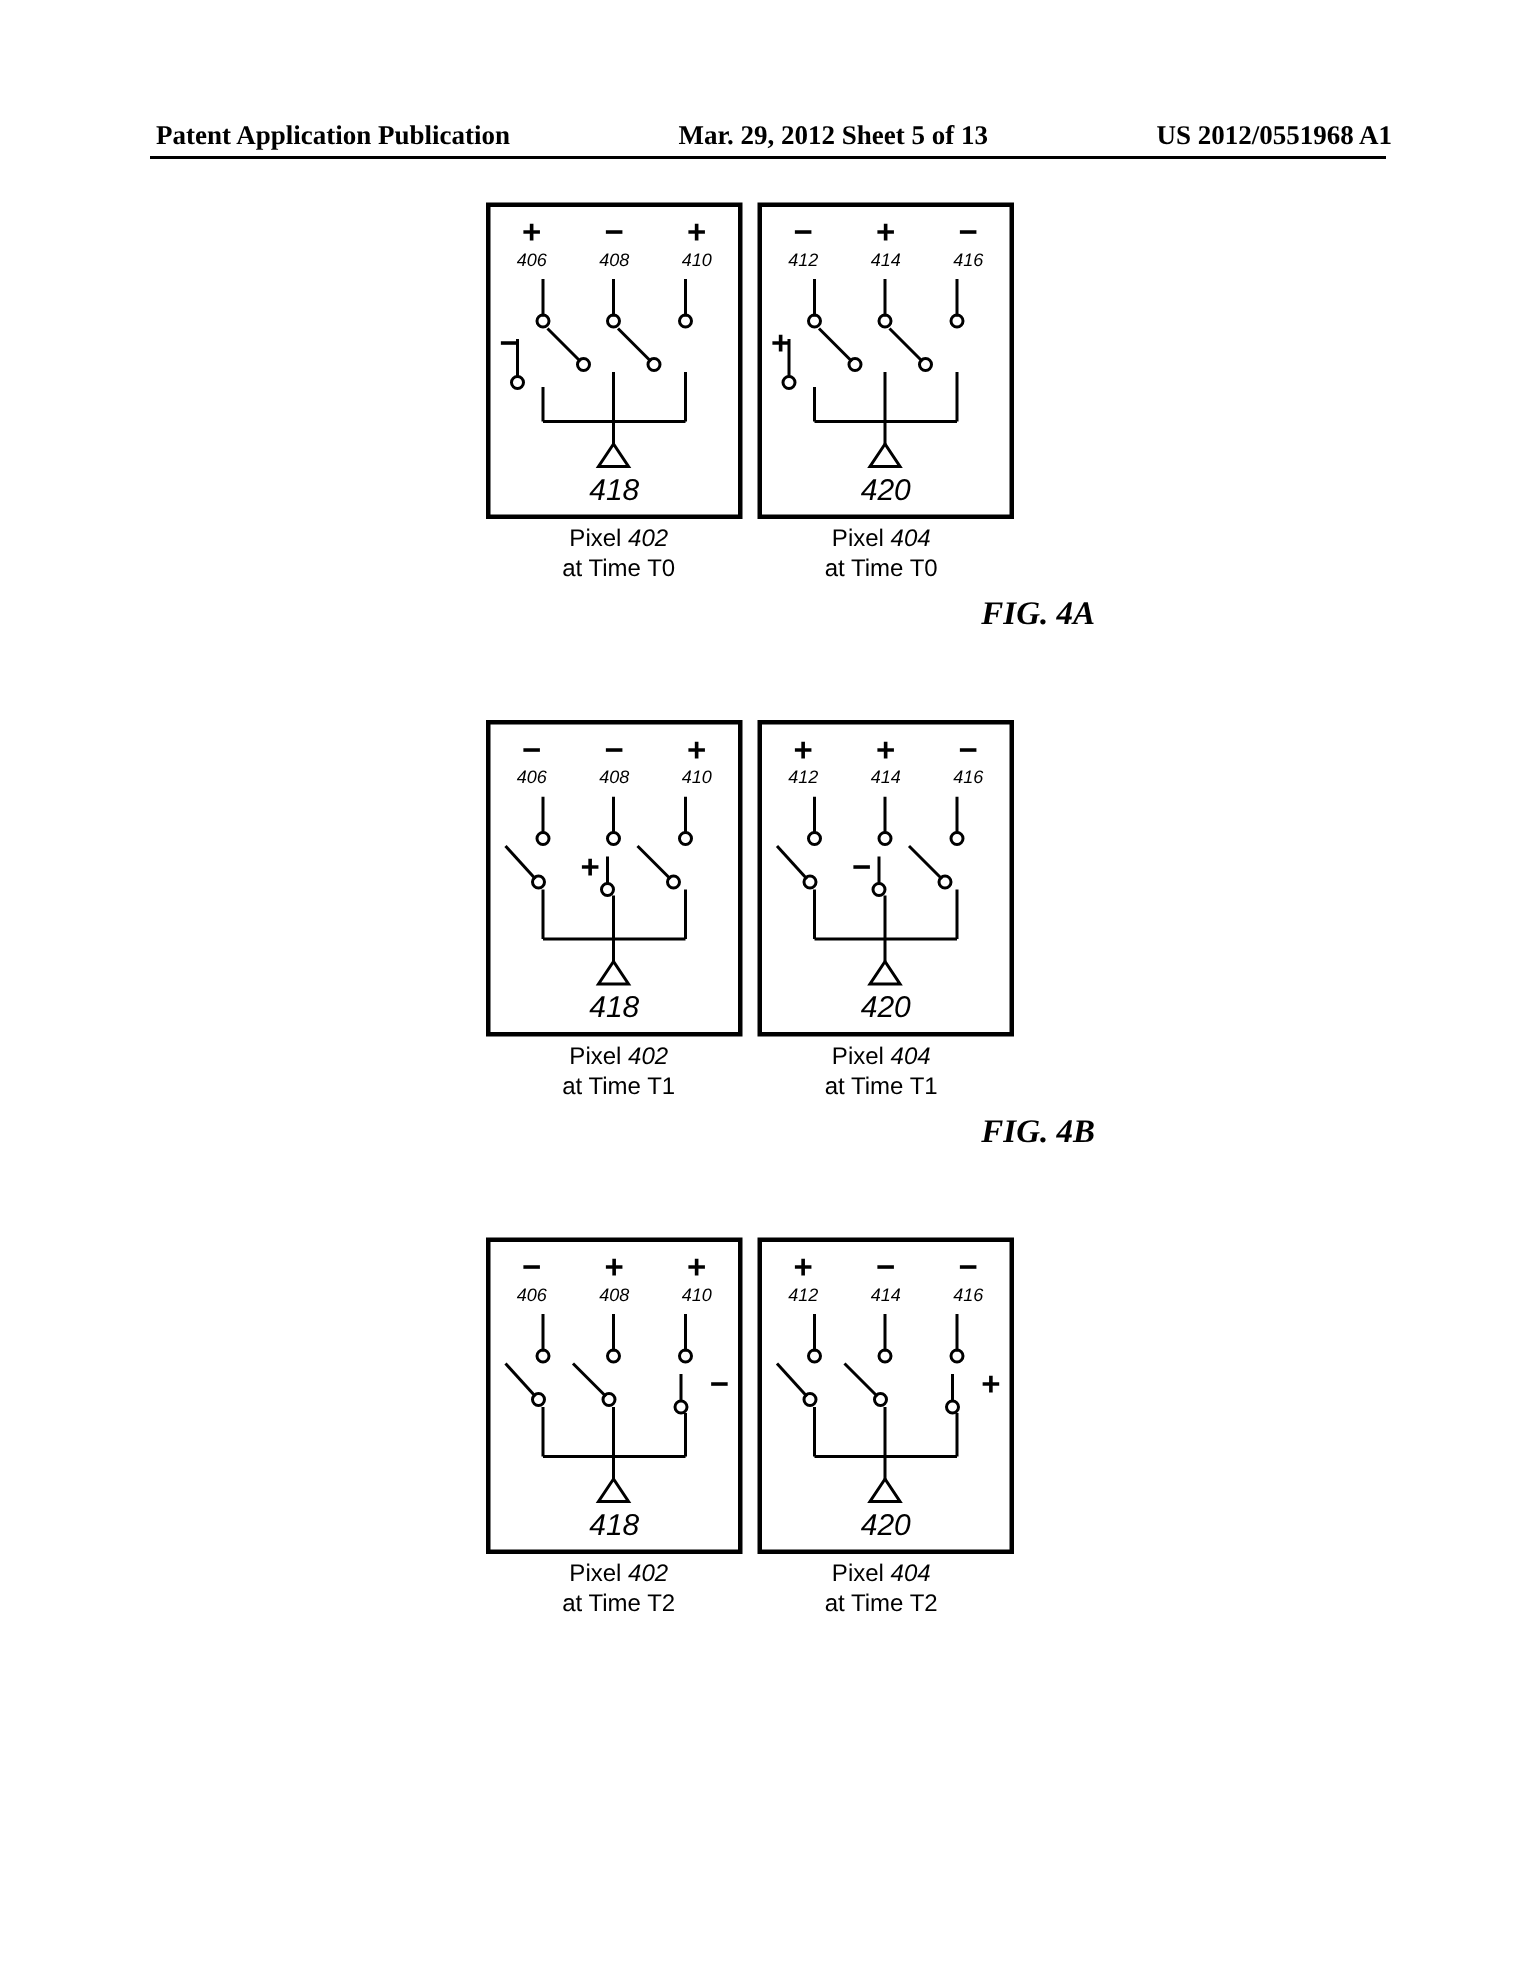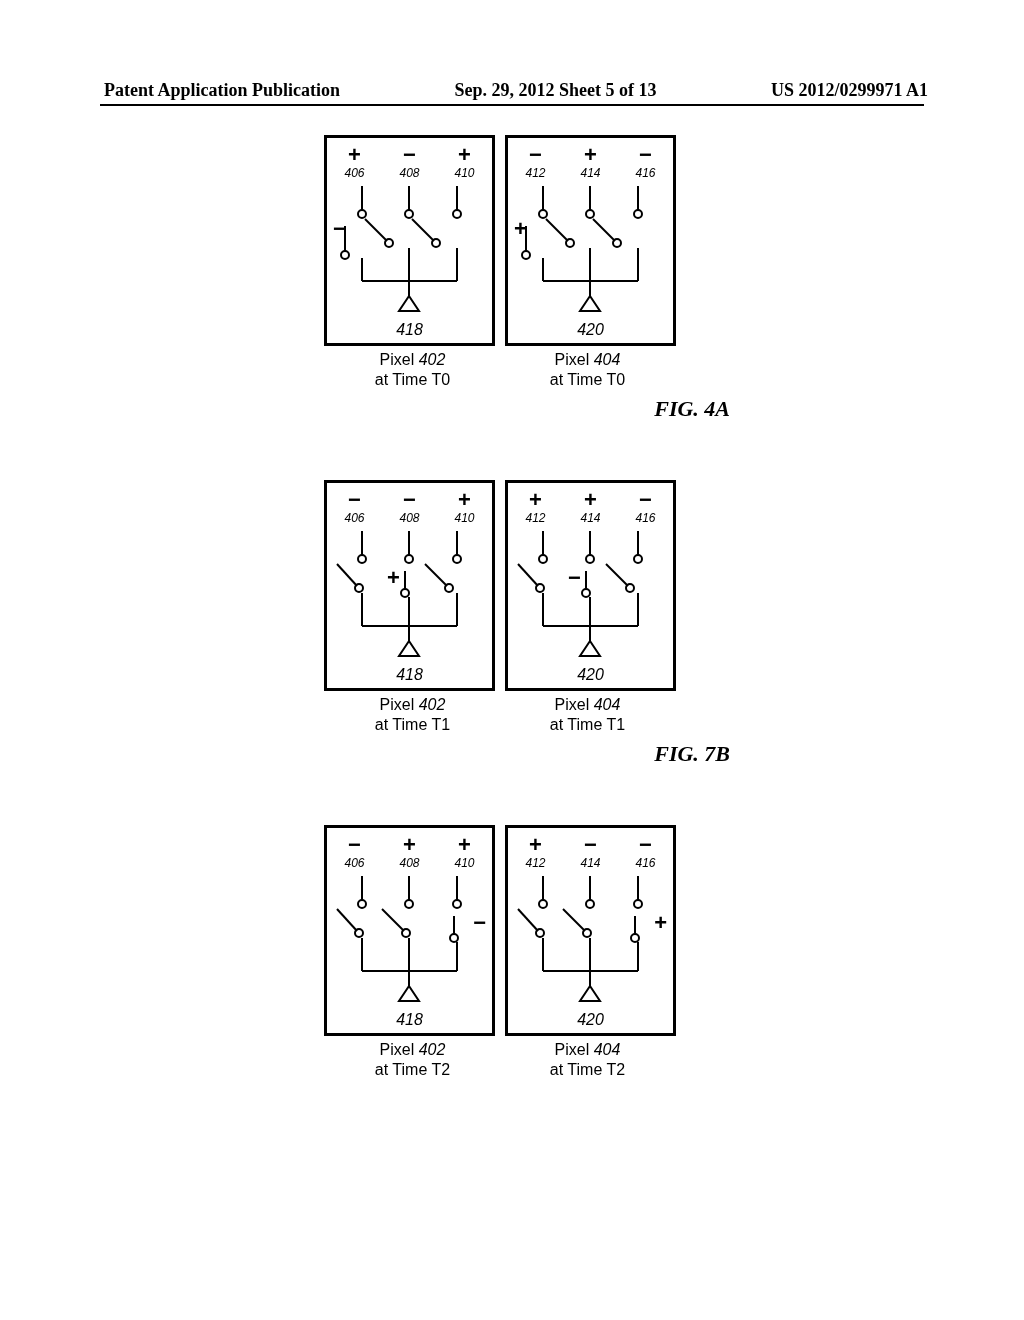--- a/index.html
+++ b/index.html
@@ -89,21 +89,21 @@
     line-height: 1;
   }
   
   .bot-num {
     position: absolute;
     bottom: 4px;
     left: 0;
     width: 100%;
     text-align: center;
     font-style: italic;
-    font-size: 16px;
+    font-size: 20px;
     font-family: Arial, sans-serif;
   }
   
   .schem {
     position: absolute;
     top: 48px;
     left: 0;
     width: 165px;
     height: 135px;
   }
@@ -130,22 +130,22 @@
     font-family: "Times New Roman", serif;
   }
 </style>
 </head>
 <body>
 
 <div class="page">
 
   <div class="header">
     <span class="header-left">Patent Application Publication</span>
-    <span class="header-mid">Sep. 29, 2012  Sheet 5 of 13</span>
-    <span class="header-right">US 2012/0299971 A1</span>
+    <span class="header-mid">Mar. 29, 2012  Sheet 5 of 13</span>
+    <span class="header-right">US 2012/0551968 A1</span>
   </div>
   <div class="rule"></div>
 
   <div class="fig-block" style="top:135px; left:270px;">
     <div class="panel-row">
 
       <div class="panel">
         <div class="signs">
           <span>+</span>
           <span>−</span>
@@ -319,21 +319,21 @@
         <span>Pixel</span>
         <span class="pnum">402</span><br>
         <span>at Time T1</span>
       </div>
       <div class="caption">
         <span>Pixel</span>
         <span class="pnum">404</span><br>
         <span>at Time T1</span>
       </div>
     </div>
-    <div class="fig-title">FIG. 7B</div>
+    <div class="fig-title">FIG. 4B</div>
   </div>
 
   <div class="fig-block" style="top:825px; left:270px;">
     <div class="panel-row">
 
       <div class="panel">
         <div class="signs">
           <span>−</span>
           <span>+</span>
           <span>+</span>

